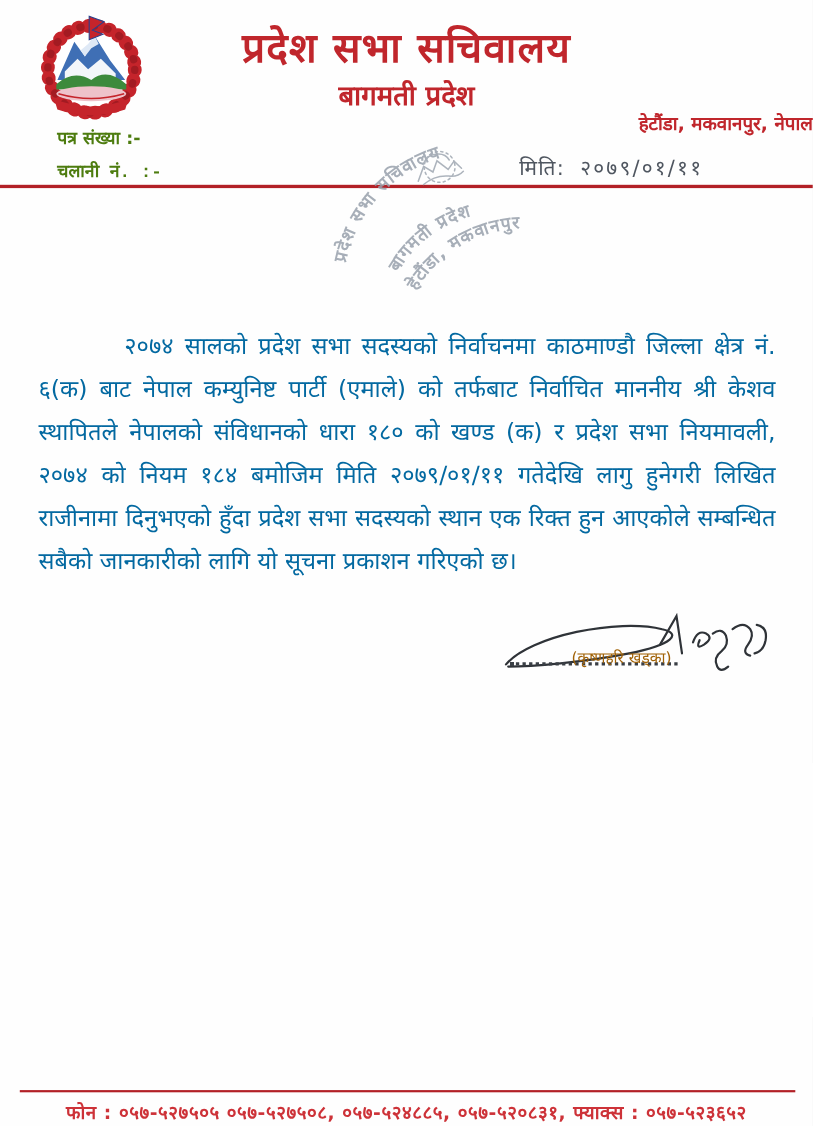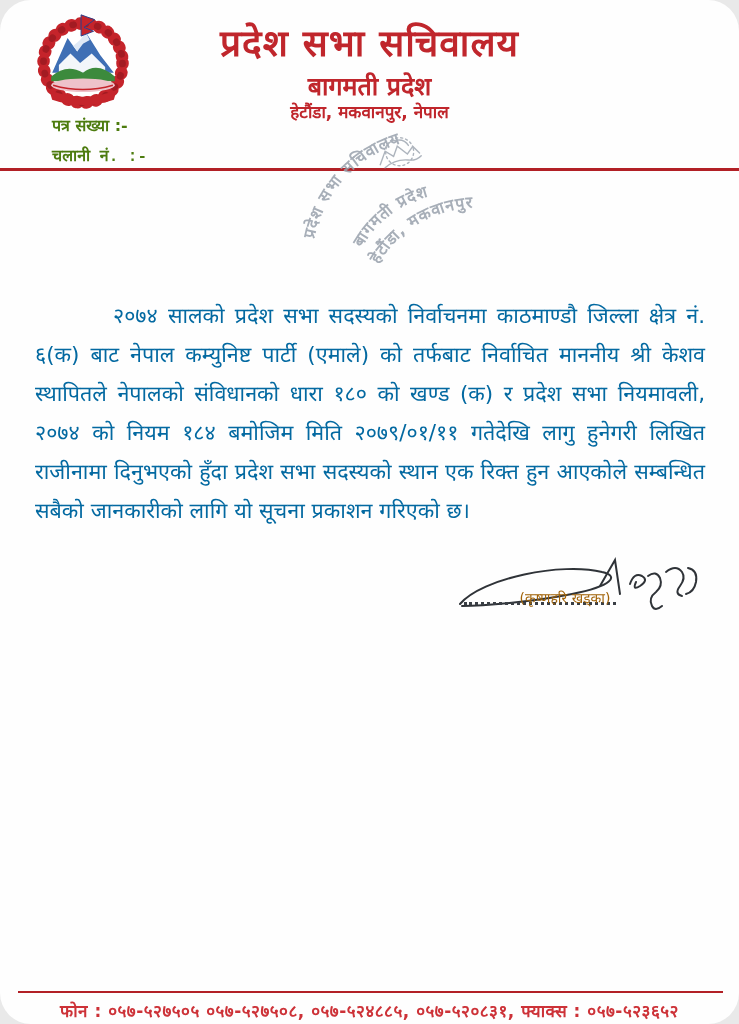--- a/index.html
+++ b/index.html
@@ -3,36 +3,35 @@
 <meta charset="utf-8">
 <style>
   html,body{margin:0;padding:0;background:#e9e9e9;}
   .page{
     position:relative;
     width:739px;height:1024px;
     margin:0 auto;
     background:#fefefe;
     overflow:hidden;
     font-family:"DejaVu Sans", sans-serif;
-    border-radius:31px;
   }
   
   .emblem{position:absolute;left:30px;top:10px;width:106px;height:108px;}
   .org-name{
     position:absolute;left:0;top:16px;width:100%;
     text-align:center;font-size:37px;font-weight:bold;
     color:#c0262c;letter-spacing:1px;
   }
   .province{
     position:absolute;left:0;top:68px;width:100%;
     text-align:center;font-size:25px;font-weight:bold;color:#c0262c;
   }
   .address{
     position:absolute;left:0;top:100px;width:100%;
-    text-align:center;font-size:17px;font-weight:bold;color:#c0262c;
+    text-align:right;font-size:17px;font-weight:bold;color:#c0262c;
   }
   .ref-label{
     position:absolute;left:52px;font-size:16px;font-weight:bold;color:#4d7c0f;
   }
   .ref-no{top:114px;}
   .dispatch-no{top:144px;font-family:Liberation Mono, monospace;}
   .date-line{
     position:absolute;left:472px;top:139px;
     font-size:19px;color:#4f5660;letter-spacing:1px;white-space:nowrap;
   }
@@ -112,20 +111,23 @@
     <path d="M20,82 Q55,96 90,82 L87,92 Q55,103 23,92 Z" fill="#c5242b"></path>
   </svg>
 
   <div class="org-name">प्रदेश सभा सचिवालय</div>
   <div class="province">बागमती प्रदेश</div>
   <div class="address">हेटौंडा, मकवानपुर, नेपाल</div>
 
   <div class="ref-label ref-no">पत्र संख्या :-</div>
   <div class="ref-label dispatch-no">चलानी नं. :-</div>
 
+  <div class="date-line">
+    <span>मिति:</span><span class="val">२०७९/०१/११</span>
+  </div>
 
   <div class="rule-top"></div>
 
   <svg class="stamp" viewBox="0 0 240 130">
 
     <g fill="none" stroke="#a0a8b2" stroke-width="1.4" stroke-linecap="round">
       <path d="M96,30 l8,-12 l7,7 l6,-9 l8,10 l7,-6 l5,8"></path>
       <path d="M100,34 q12,-6 24,-2 q8,3 14,-1"></path>
       <path d="M104,16 q6,-8 14,-6 q8,1 10,8"></path>
       <circle cx="118" cy="22" r="14" stroke-dasharray="2 3"></circle>

